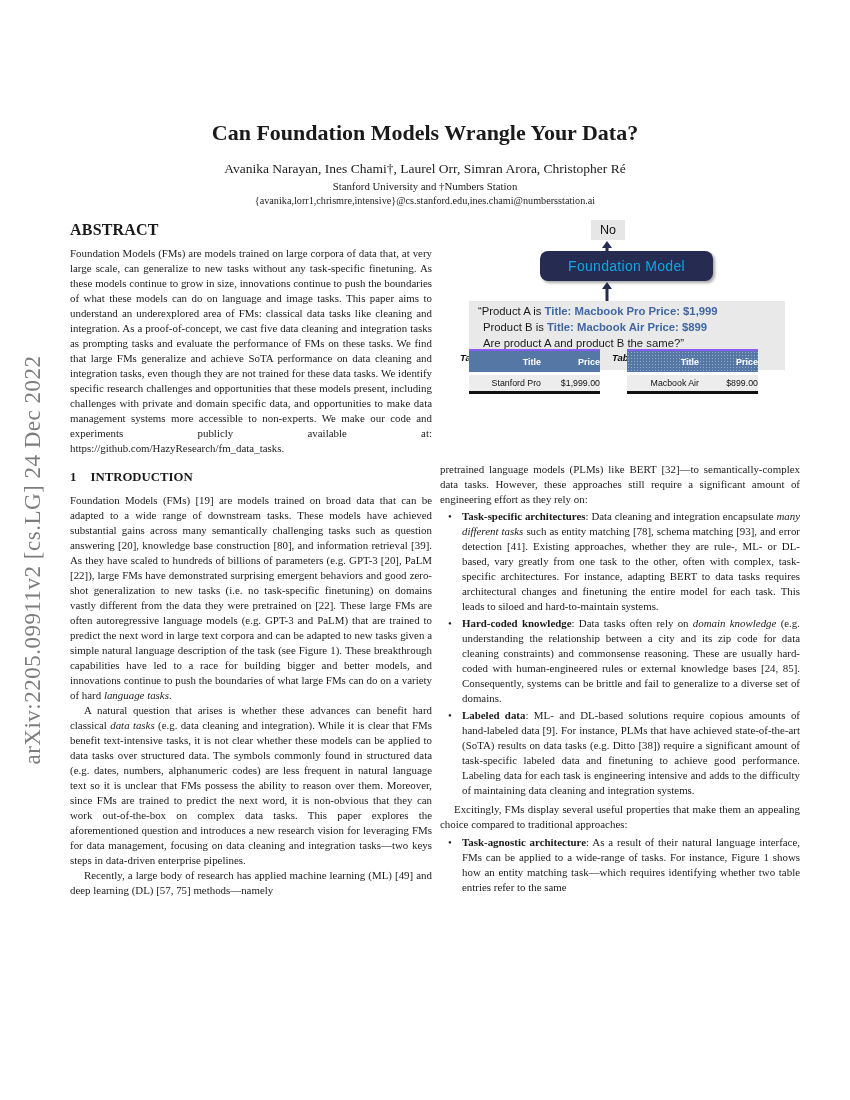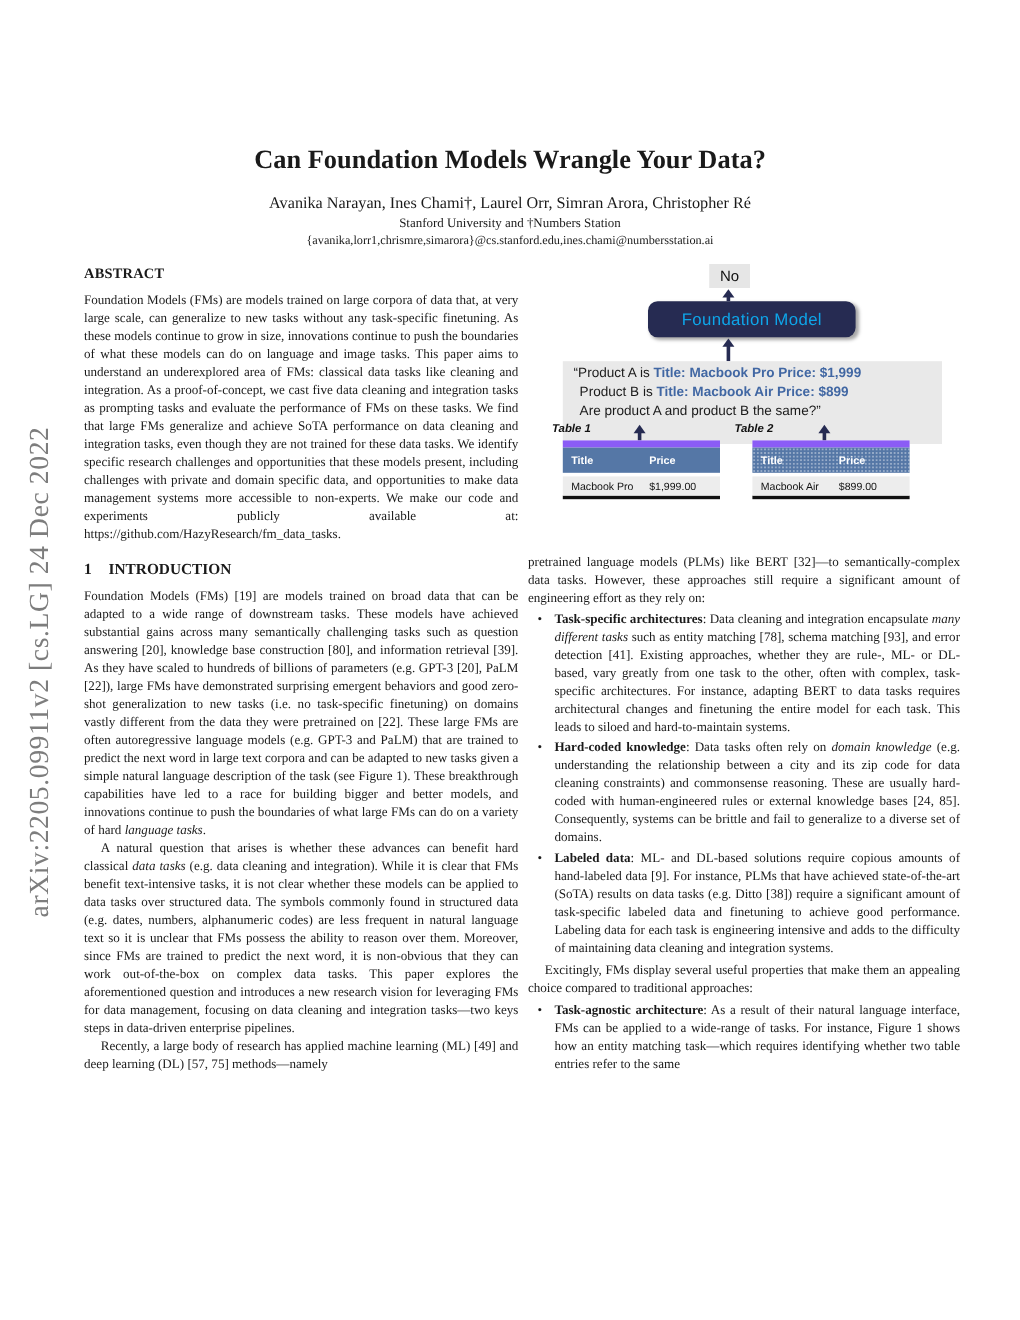--- a/index.html
+++ b/index.html
@@ -26,21 +26,21 @@
   
   .col-left  { position:absolute; left:70px;  top:221px; width:362px; }
   .col-right { position:absolute; left:440px; top:218px; width:360px; }
 
   .body-text { margin:0; font-size:10.9px; line-height:15px; text-align:justify; hyphens:auto; }
   .indent { text-indent:14px; }
   .seg-b { font-weight:bold; }
   .seg-i { font-style:italic; }
   .link-plain { color:#1a1a1a; text-decoration:none; }
 
-  .abstract-heading { margin:0 0 7px 0; font-size:12px; font-weight:bold; letter-spacing:0.2px; }
+  .abstract-heading { margin:0 0 7px 0; font-size:16px; font-weight:bold; letter-spacing:0.2px; }
   .section-heading { margin:14px 0 8px 0; font-size:12.8px; font-weight:bold; }
   .section-heading .sec-num { margin-right:14px; }
 
   
   .paper-list { list-style:none; margin:2px 0 0 0; padding:0; }
   .paper-list li { position:relative; padding-left:22px; margin-top:2px; font-size:10.9px; line-height:15px; text-align:justify; hyphens:auto; }
   .bullet-marker { position:absolute; left:8px; top:0; }
   .para-mid { margin-top:4px; }
   .list-follow { margin-top:3px; }
 
@@ -69,21 +69,21 @@
                border-left:5px solid transparent; border-right:5px solid transparent; border-bottom:7px solid var(--navy); }
   .arrow-no     { left:162px; top:23px; height:10px; }
   .arrow-fm     { left:162px; top:64px; height:19px; }
   .arrow-t1     { left:88px;  top:136px; height:14px; }
   .arrow-t2     { left:242px; top:136px; height:14px; }
 
   .ftable-label { position:absolute; top:134px; font-size:9.5px; font-style:italic; font-weight:bold; color:#111; }
   .label-t1 { left:20px; }
   .label-t2 { left:172px; }
 
-  .ftable { position:absolute; top:149px; width:131px; border-top:6px solid #8b5cf6; border-bottom:3px solid #111; background:#fff; }
+  .ftable { position:absolute; top:131px; width:131px; border-top:2px solid #8b5cf6; border-bottom:3px solid #111; background:#fff;text-align:right; }
   .ftable.t1 { left:29px; }
   .ftable.t2 { left:187px; }
   .fthead { display:flex; align-items:center; height:21px; margin-bottom:3px;
             background:var(--header-blue); color:#fff; font-weight:bold; font-size:9px; }
   .t2 .fthead { background-image:radial-gradient(rgba(255,255,255,0.4) 0.7px, transparent 0.9px); background-size:3px 3px; }
   .ftrow { display:flex; align-items:center; height:16px; background:var(--row-bg); color:#111; font-size:8.8px; }
   .fcol1 { width:72px; padding-left:7px; box-sizing:border-box; }
   .fcol2 { flex:1; }
 
   .caption { margin:0; font-size:10.9px; line-height:14.6px; font-weight:bold; text-align:justify; }
@@ -93,21 +93,21 @@
 <body>
 
 <div class="page" style="--navy: #262b52; --header-blue: #5577a6; --prompt-bg: #e9e9e9; --chip-bg: #e6e6e6; --row-bg: #ededed;">
 
   <div class="arxiv-watermark">arXiv:2205.09911v2  [cs.LG]  24 Dec 2022</div>
 
   <header class="header">
     <h1 class="title">Can Foundation Models Wrangle Your Data?</h1>
     <div class="authors">Avanika Narayan, Ines Chami†, Laurel Orr, Simran Arora, Christopher Ré</div>
     <div class="affiliation">Stanford University and †Numbers Station</div>
-    <div class="emails">{avanika,lorr1,chrismre,simarora}@cs.stanford.edu,ines.chami@numbersstation.ai</div>
+    <div class="emails">{avanika,lorr1,chrismre,intensive}@cs.stanford.edu,ines.chami@numbersstation.ai</div>
   </header>
 
   <section class="col-left">
     <h2 class="abstract-heading">ABSTRACT</h2>
     <p class="body-text"><span>Foundation Models (FMs) are models trained on large corpora of data that, at very large scale, can generalize to new tasks without any task-specific finetuning. As these models continue to grow in size, innovations continue to push the boundaries of what these models can do on language and image tasks. This paper aims to understand an underexplored area of FMs: classical data tasks like cleaning and integration. As a proof-of-concept, we cast five data cleaning and integration tasks as prompting tasks and evaluate the performance of FMs on these tasks. We find that large FMs generalize and achieve SoTA performance on data cleaning and integration tasks, even though they are not trained for these data tasks. We identify specific research challenges and opportunities that these models present, including challenges with private and domain specific data, and opportunities to make data management systems more accessible to non-experts. We make our code and experiments publicly available at: </span><span class="link-plain">https://github.com/HazyResearch/fm_data_tasks</span><span>.</span></p>
 
     <h2 class="section-heading"><span class="sec-num">1</span><span>INTRODUCTION</span></h2>
 
     <p class="body-text"><span>Foundation Models (FMs) [19] are models trained on broad data that can be adapted to a wide range of downstream tasks. These models have achieved substantial gains across many semantically challenging tasks such as question answering [20], knowledge base construction [80], and information retrieval [39]. As they have scaled to hundreds of billions of parameters (e.g. GPT-3 [20], PaLM [22]), large FMs have demonstrated surprising emergent behaviors and good zero-shot generalization to new tasks (i.e. no task-specific finetuning) on domains vastly different from the data they were pretrained on [22]. These large FMs are often autoregressive language models (e.g. GPT-3 and PaLM) that are trained to predict the next word in large text corpora and can be adapted to new tasks given a simple natural language description of the task (see Figure 1). These breakthrough capabilities have led to a race for building bigger and better models, and innovations continue to push the boundaries of what large FMs can do on a variety of hard </span><span class="seg-i">language tasks</span><span>.</span></p>
     <p class="body-text indent"><span>A natural question that arises is whether these advances can benefit hard classical </span><span class="seg-i">data tasks</span><span> (e.g. data cleaning and integration). While it is clear that FMs benefit text-intensive tasks, it is not clear whether these models can be applied to data tasks over structured data. The symbols commonly found in structured data (e.g. dates, numbers, alphanumeric codes) are less frequent in natural language text so it is unclear that FMs possess the ability to reason over them. Moreover, since FMs are trained to predict the next word, it is non-obvious that they can work out-of-the-box on complex data tasks. This paper explores the aforementioned question and introduces a new research vision for leveraging FMs for data management, focusing on data cleaning and integration tasks—two keys steps in data-driven enterprise pipelines.</span></p>
@@ -148,21 +148,21 @@
         <span class="head"></span>
           <span class="stem"></span>
       </div>
 
       <div class="ftable t1">
         <div class="fthead">
           <span class="fcol1">Title</span>
           <span class="fcol2">Price</span>
         </div>
         <div class="ftrow">
-          <span class="fcol1">Macbook Pro</span>
+          <span class="fcol1">Stanford Pro</span>
           <span class="fcol2">$1,999.00</span>
         </div>
       </div>
 
       <div class="ftable t2">
         <div class="fthead">
           <span class="fcol1">Title</span>
           <span class="fcol2">Price</span>
         </div>
         <div class="ftrow">

